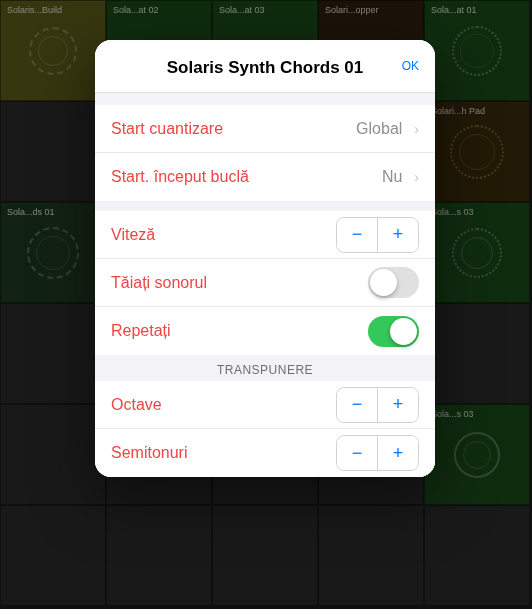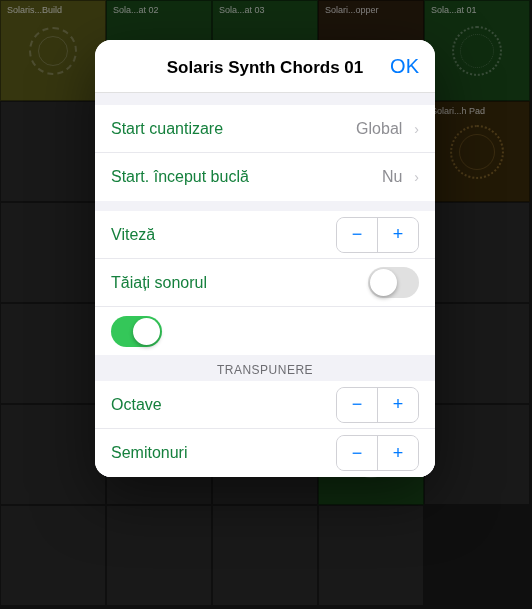--- a/index.html
+++ b/index.html
@@ -86,21 +86,21 @@
       font-weight: 600;
       color: #000;
       text-align: center;
     }
 
     .modal-ok {
       position: absolute;
       right: 16px;
       top: 50%;
       transform: translateY(-50%);
-      font-size: 20px;
+      font-size: 12px;
       font-weight: 400;
       color: #007AFF;
       background: none;
       border: none;
       cursor: pointer;
       padding: 4px 0;
     }
 
     .modal-body {
       background: #f2f2f7;
@@ -119,21 +119,21 @@
       border-bottom: 1px solid #e8e8ed;
       position: relative;
     }
 
     .row:last-child {
       border-bottom: none;
     }
 
     .row-label {
       font-size: 16px;
-      color: #15803d;
+      color: #ef4444;
       flex: 1;
     }
 
     .row-value {
       font-size: 16px;
       color: #8e8e93;
       margin-right: 12px;
     }
 
     .chevron {
@@ -257,20 +257,25 @@
   <div class="tile tile-dark"></div>
   <div class="tile tile-dark"></div>
   <div class="tile tile-dark"></div>
   <div class="tile tile-dark"></div>
   <div class="tile tile-brown">
     <div class="tile-label">Solari...h Pad</div>
     <div style="width:54px;height:54px;border-radius:50%;border:2px dotted rgba(255,200,100,0.35);position:absolute;"></div>
     <div style="width:36px;height:36px;border-radius:50%;border:1.5px solid rgba(255,200,100,0.2);position:absolute;"></div>
   </div>
 
+  <div class="tile tile-darkgreen">
+    <div class="tile-label">Sola...ds 01</div>
+    <div style="width:52px;height:52px;border-radius:50%;border:2px dashed rgba(255,255,255,0.25);position:absolute;"></div>
+    <div style="width:34px;height:34px;border-radius:50%;border:1.5px solid rgba(255,255,255,0.15);position:absolute;"></div>
+  </div>
   <div class="tile tile-dark"></div>
   <div class="tile tile-dark"></div>
   <div class="tile tile-dark"></div>
   <div class="tile tile-green">
     <div class="tile-label">Sola...s 03</div>
     <div style="width:50px;height:50px;border-radius:50%;border:2px dotted rgba(255,255,255,0.3);position:absolute;"></div>
     <div style="width:32px;height:32px;border-radius:50%;border:1.5px solid rgba(255,255,255,0.2);position:absolute;"></div>
   </div>
 
   <div class="tile tile-dark"></div>
@@ -331,20 +336,21 @@
         </div>
       </div>
       <div class="row">
         <span class="row-label">Tăiați sonorul</span>
         <div class="toggle">
           <div class="toggle-track off"></div>
           <div class="toggle-thumb off"></div>
         </div>
       </div>
       <div class="row" style="border-bottom:none;">
+        <span class="row-label">Repetați</span>
         <div class="toggle">
           <div class="toggle-track on"></div>
           <div class="toggle-thumb on"></div>
         </div>
       </div>
     </div>
 
     <div class="section-header">TRANSPUNERE</div>
 
     <div class="section modal-bottom-section">

